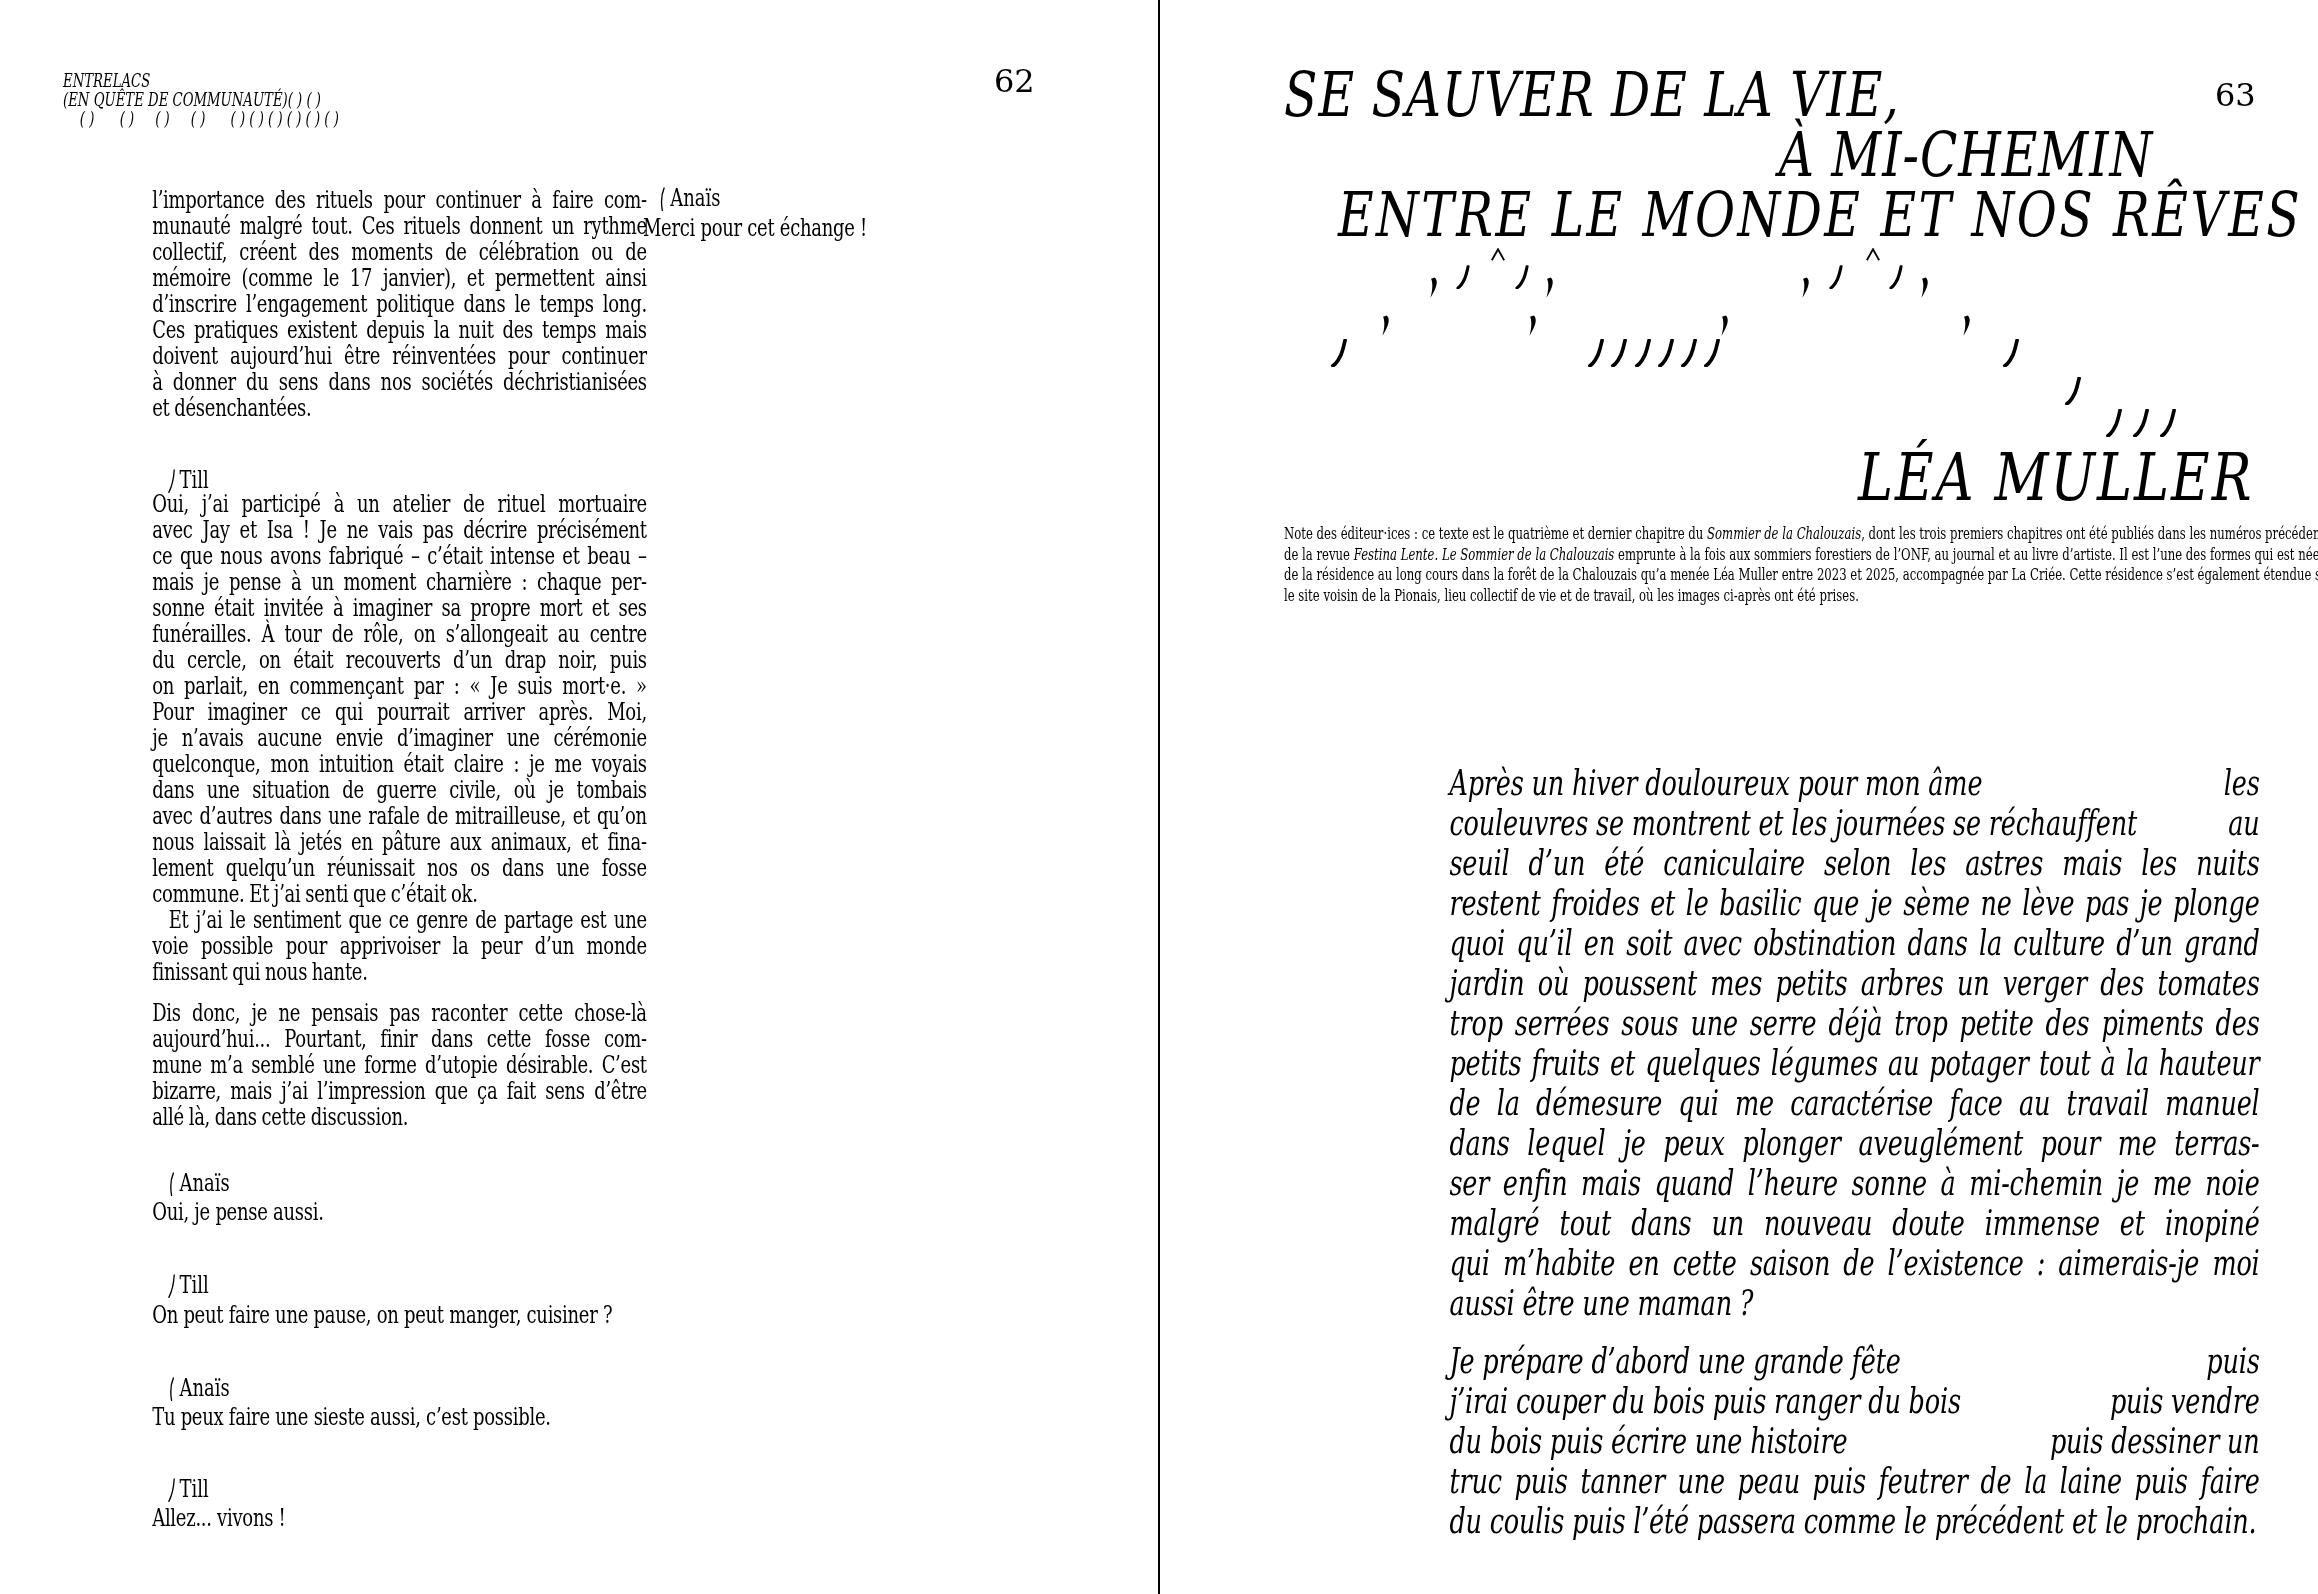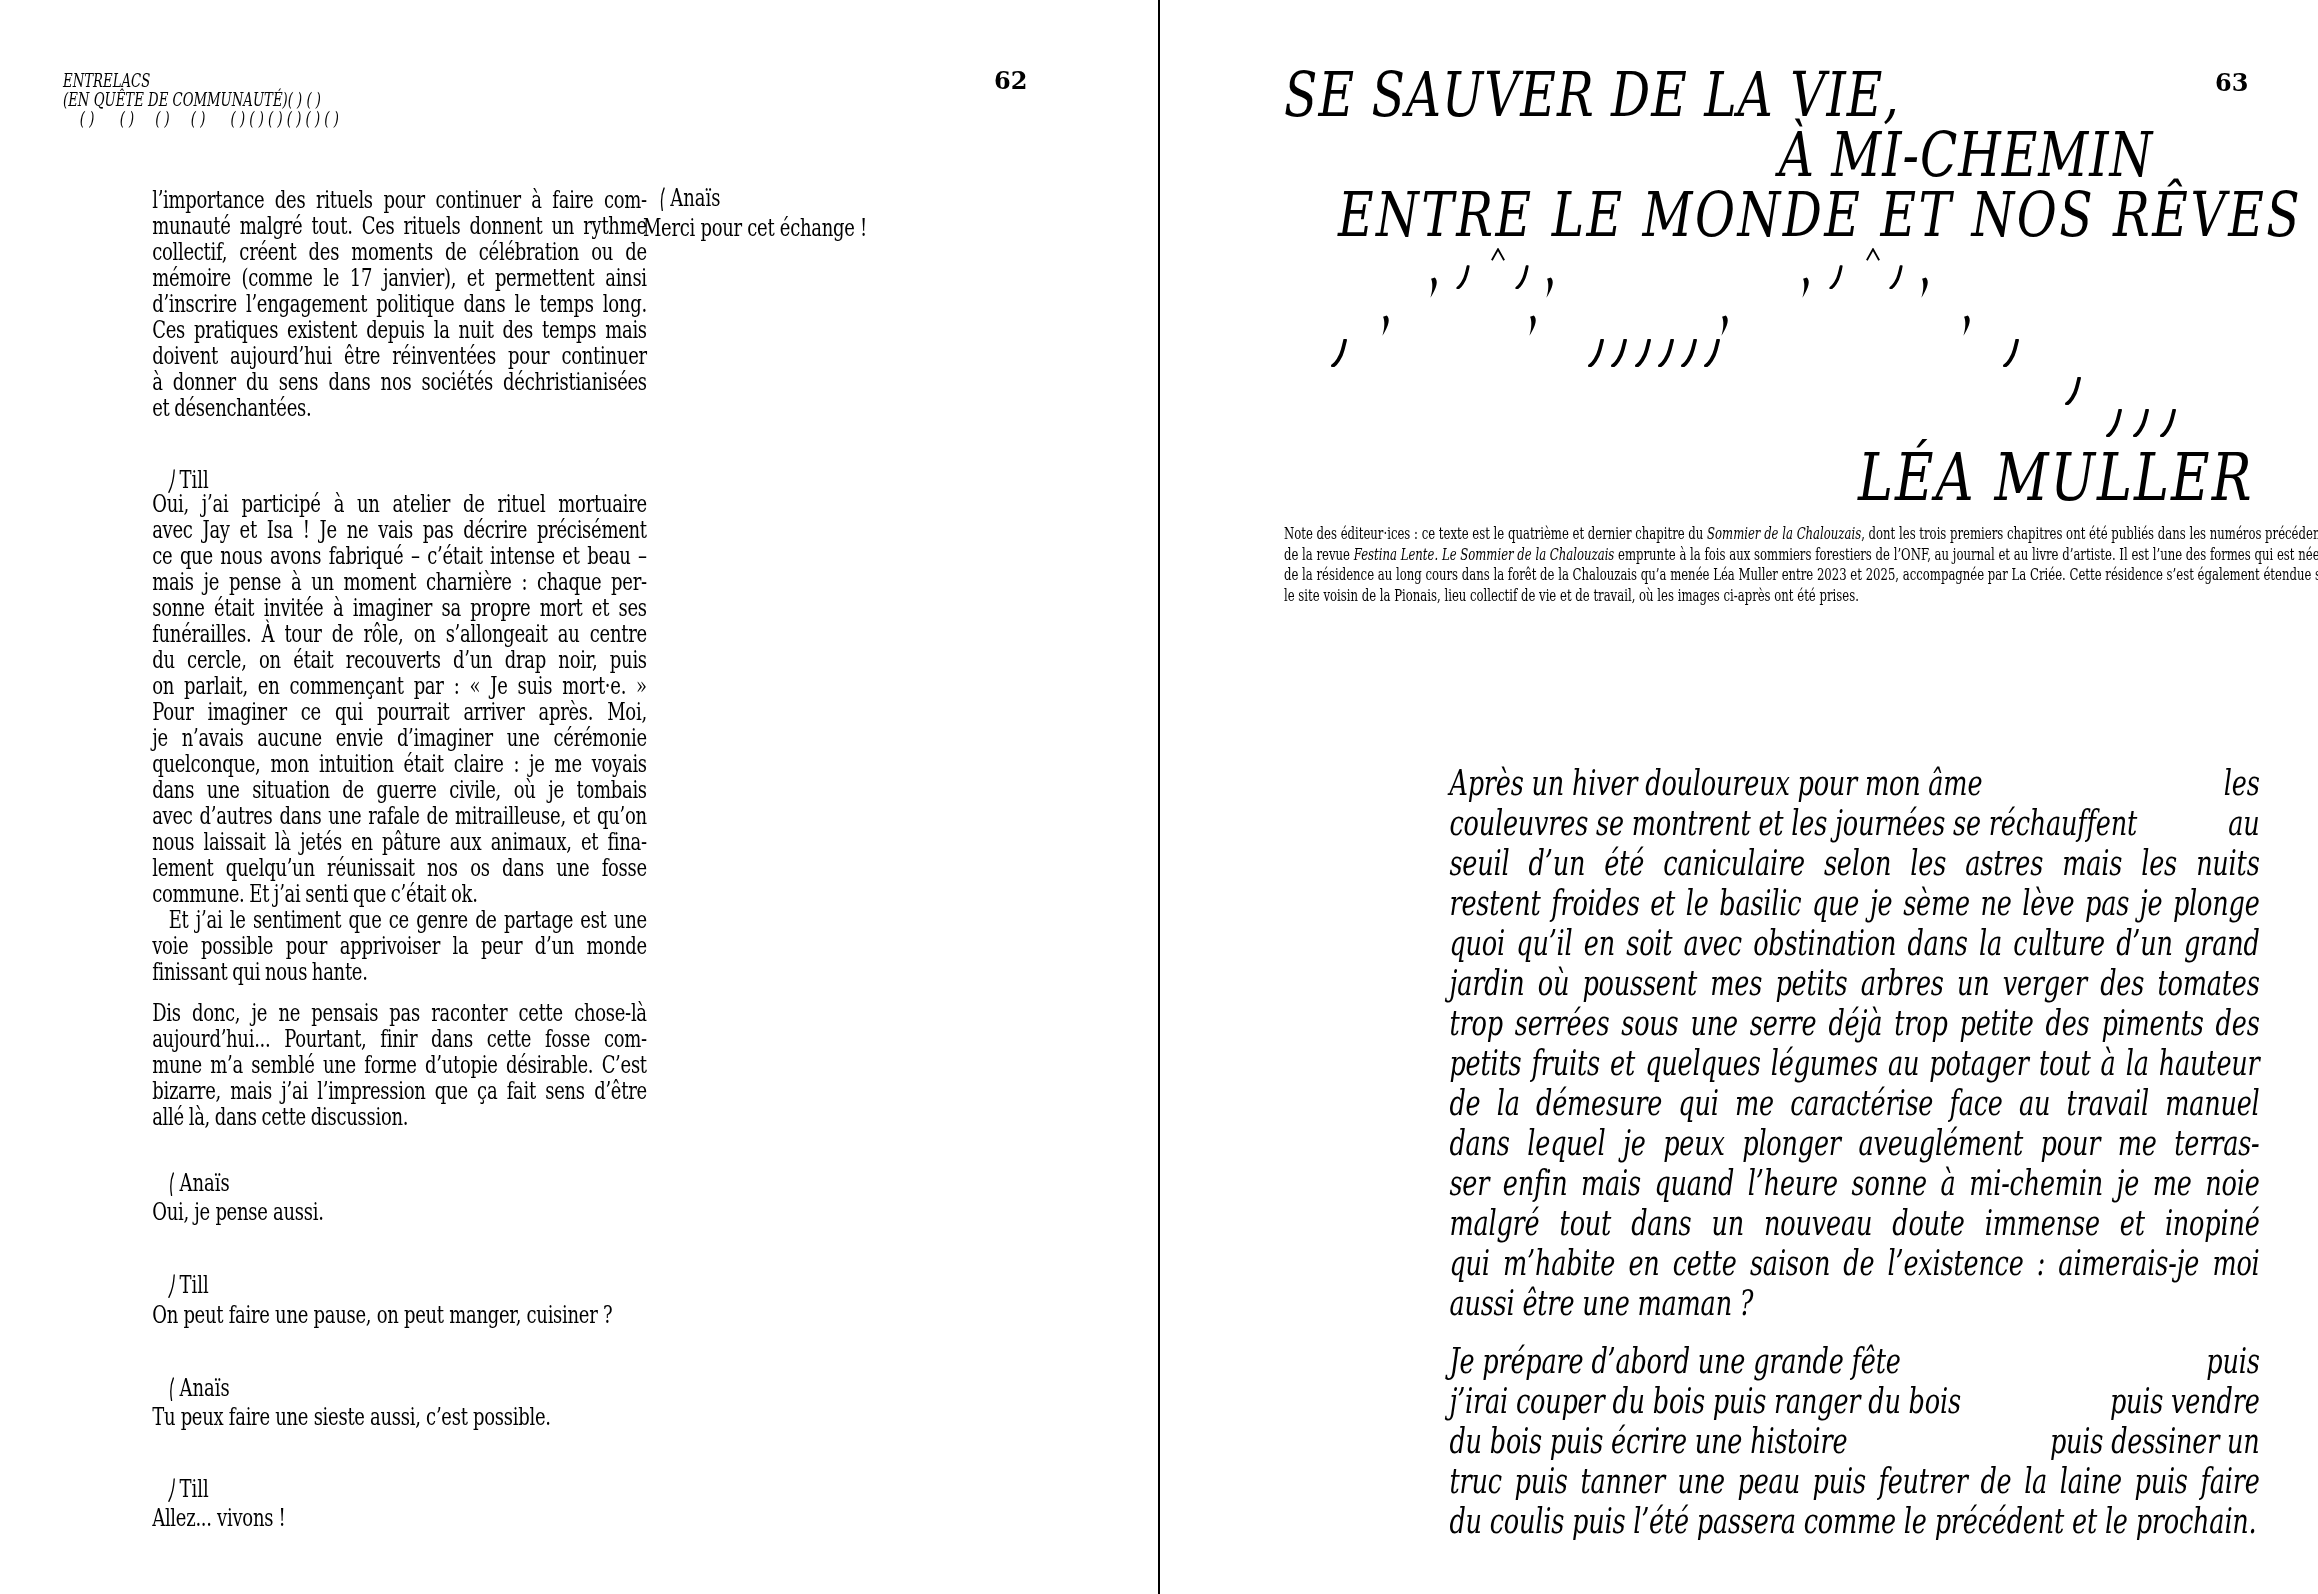--- a/index.html
+++ b/index.html
@@ -5,21 +5,21 @@
   html,body{margin:0;padding:0;}
   body{width:2319px;height:1594px;position:relative;background:#ffffff;color:#000;
        font-family:"DejaVu Serif", serif;overflow:hidden;}
   .abs{position:absolute;}
   .sx{transform-origin:0 0;}
   
   #divider{left:1158px;top:0;width:1.8px;height:1594px;background:#000;}
   
   .hline{font-style:italic;font-size:18.4px;line-height:19px;white-space:pre;letter-spacing:0px;}
   
-  .pagenum{font-size:24px;line-height:32px;font-weight:bold;}
+  .pagenum{font-size:32px;line-height:32px;}
   
   #col1{left:56px;top:0;width:687px;transform:scaleX(0.72);}
   #col2{left:569px;top:0;width:528px;transform:scaleX(0.72);}
   .block{position:absolute;left:0;width:100%;font-size:25px;line-height:26px;letter-spacing:-0.4px;word-spacing:-0.9px;}
   .jline{text-align:justify;text-align-last:justify;}
   .rag{text-align:left;text-align-last:left;}
   .ind{text-indent:23px;}
   .speaker{position:absolute;left:0;display:flex;align-items:flex-start;gap:6.1px;
            padding-left:22px;font-size:25px;line-height:27px;}
   .speaker svg{margin-top:2.5px;}
@@ -132,21 +132,21 @@
 <div id="col2" class="abs">
     <div class="speaker" style="top: 184px;">
       <span><svg width="9.8" height="24.5" viewBox="0 0 16 40">
           <path d="M12 2 C6 12 5 25 8 38" fill="none" stroke="#000" stroke-width="3" stroke-linecap="round"></path>
         </svg></span>
       <span>Anaïs</span>
     </div>
     <div class="pline rag" style="top: 214px;">Merci pour cet échange !</div>
   </div>
 
-<div class="abs pagenum" style="left:2215px;top:67px;">63</div>
+<div class="abs pagenum" style="left:2215px;top:79px;">63</div>
 
 <div id="title1" class="abs title">SE SAUVER DE LA VIE,</div>
 <div id="title2" class="abs title">À MI-CHEMIN</div>
 <div id="title3" class="abs title">ENTRE LE MONDE ET NOS RÊVES</div>
 
 <div id="ornaments" class="abs" style="left:0;top:0;">
     <span class="orn" style="left: 1490px; top: 248px;"><svg width="16" height="13.5" viewBox="0 0 26 22">
         <path d="M3 20 L13 2 L23 20" fill="none" stroke="#000" stroke-width="3"></path>
       </svg></span>
     <span class="orn" style="left: 1865px; top: 248px;"><svg width="16" height="13.5" viewBox="0 0 26 22">

